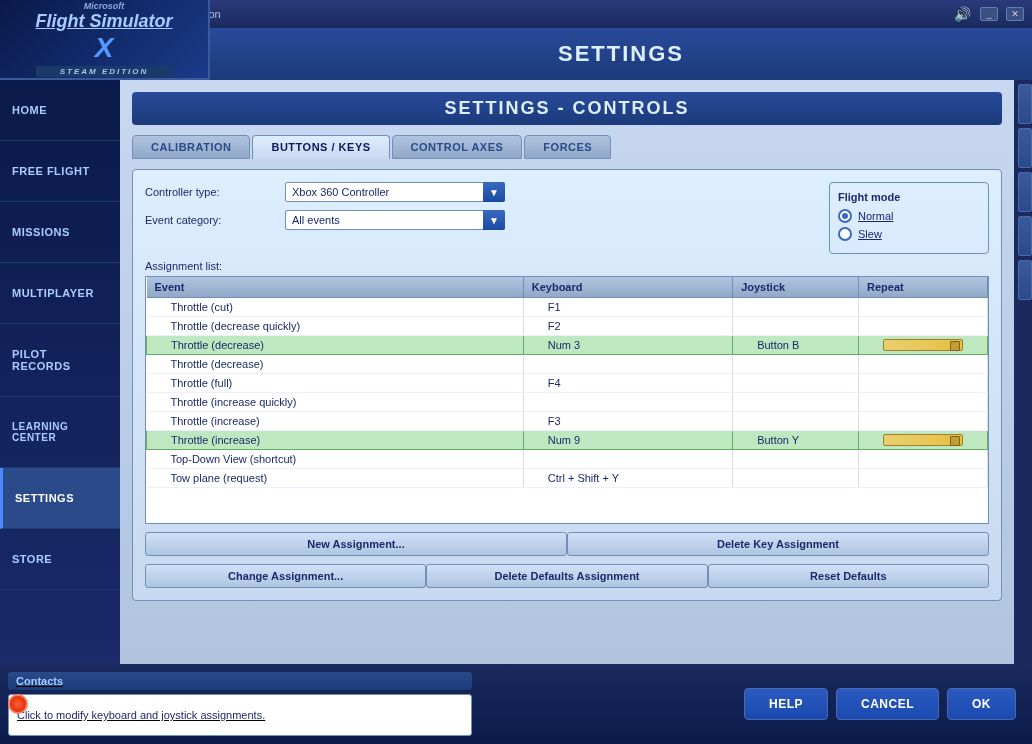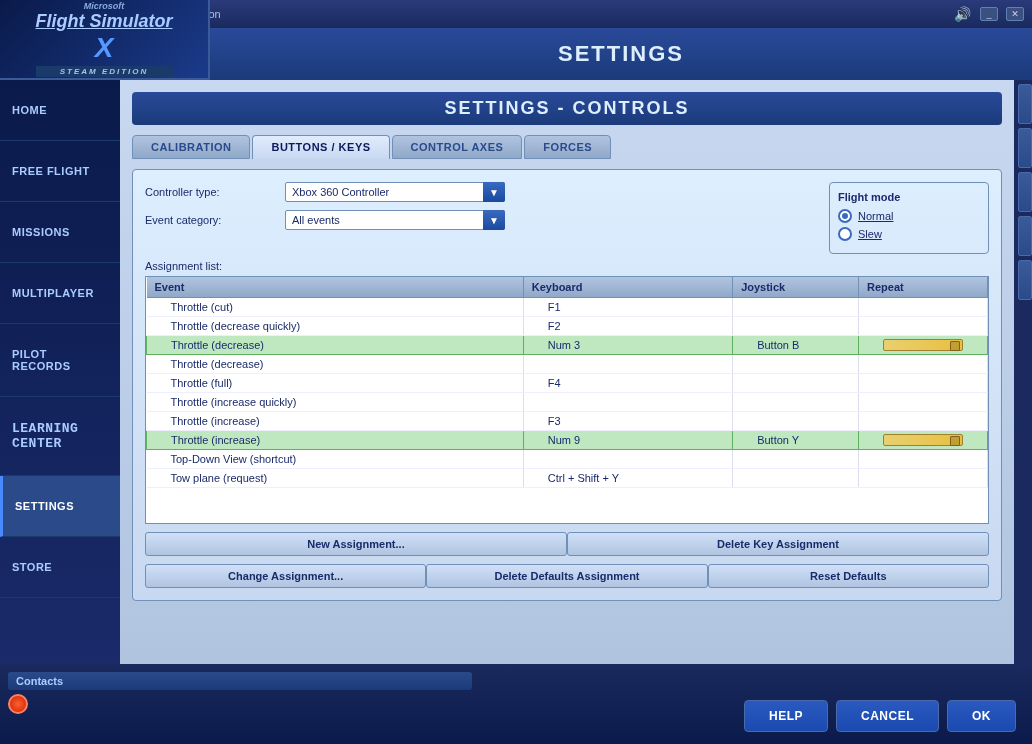--- a/index.html
+++ b/index.html
@@ -320,21 +320,21 @@
     .footer {
       position: absolute;
       bottom: 0; left: 0; right: 0;
       height: 80px;
       background: linear-gradient(to bottom, #1a2a5e, #0a1a4a);
       display: flex;
     }
     .footer-left {
       width: 480px;
       padding: 8px;
-      display: flex; flex-direction: column; gap: 4px;
+      display: flex; flex-direction: column; gap: 4px; text-decoration: underline;
     }
     .contacts-bar {
       background: linear-gradient(to bottom, #2a4a8a, #1a3a7a);
       color: #aaccff;
       font-size: 11px;
       font-weight: bold;
       padding: 3px 8px;
       border-radius: 3px;
       cursor: pointer;
     }
@@ -343,21 +343,21 @@
       border: 1px solid #7090b8;
       border-radius: 3px;
       padding: 4px 8px;
       font-size: 11px;
       color: #1a2a6a;
       flex: 1;
       display: flex; align-items: center;
     }
     .footer-right {
       flex: 1;
-      display: flex; align-items: flex-end; justify-content: flex-end;
+      display: flex; align-items: center; justify-content: flex-end;
       padding: 12px 16px;
       gap: 8px;
     }
     .footer-btn {
       padding: 8px 24px;
       font-size: 12px;
       font-weight: bold;
       border-radius: 4px;
       cursor: pointer;
       border: 1px solid #4a6aaa;
@@ -403,21 +403,21 @@
 <div class="page-title-area">
   <div class="page-title">SETTINGS</div>
 </div>
 
 <div class="sidebar">
   <div class="sidebar-item">HOME</div>
   <div class="sidebar-item">FREE FLIGHT</div>
   <div class="sidebar-item">MISSIONS</div>
   <div class="sidebar-item">MULTIPLAYER</div>
   <div class="sidebar-item">PILOT RECORDS</div>
-  <div class="sidebar-item" style="font-size:13px;font-family:Liberation Mono, monospace;">LEARNING CENTER</div>
+  <div class="sidebar-item" style="font-size:10px;">LEARNING CENTER</div>
   <div class="sidebar-item active">SETTINGS</div>
   <div class="sidebar-item">STORE</div>
 </div>
 
 <div class="right-buttons">
   <div class="right-btn"></div>
   <div class="right-btn"></div>
   <div class="right-btn"></div>
   <div class="right-btn"></div>
   <div class="right-btn"></div>
@@ -571,20 +571,23 @@
       <button class="btn" style="flex:1;">Change Assignment...</button>
       <button class="btn" style="flex:1;">Delete Defaults Assignment</button>
       <button class="btn" style="flex:1;">Reset Defaults</button>
     </div>
   </div>
 </div>
 
 <div class="footer">
   <div class="footer-left">
     <div class="contacts-bar">Contacts</div>
+    <div class="status-bar">
+      <span>Click to modify keyboard and joystick assignments.</span>
+    </div>
   </div>
   <div class="footer-right">
     <button class="footer-btn">HELP</button>
     <button class="footer-btn">CANCEL</button>
     <button class="footer-btn ok-btn">OK</button>
   </div>
 
   <div class="alert-circle"></div>
 </div>
 

